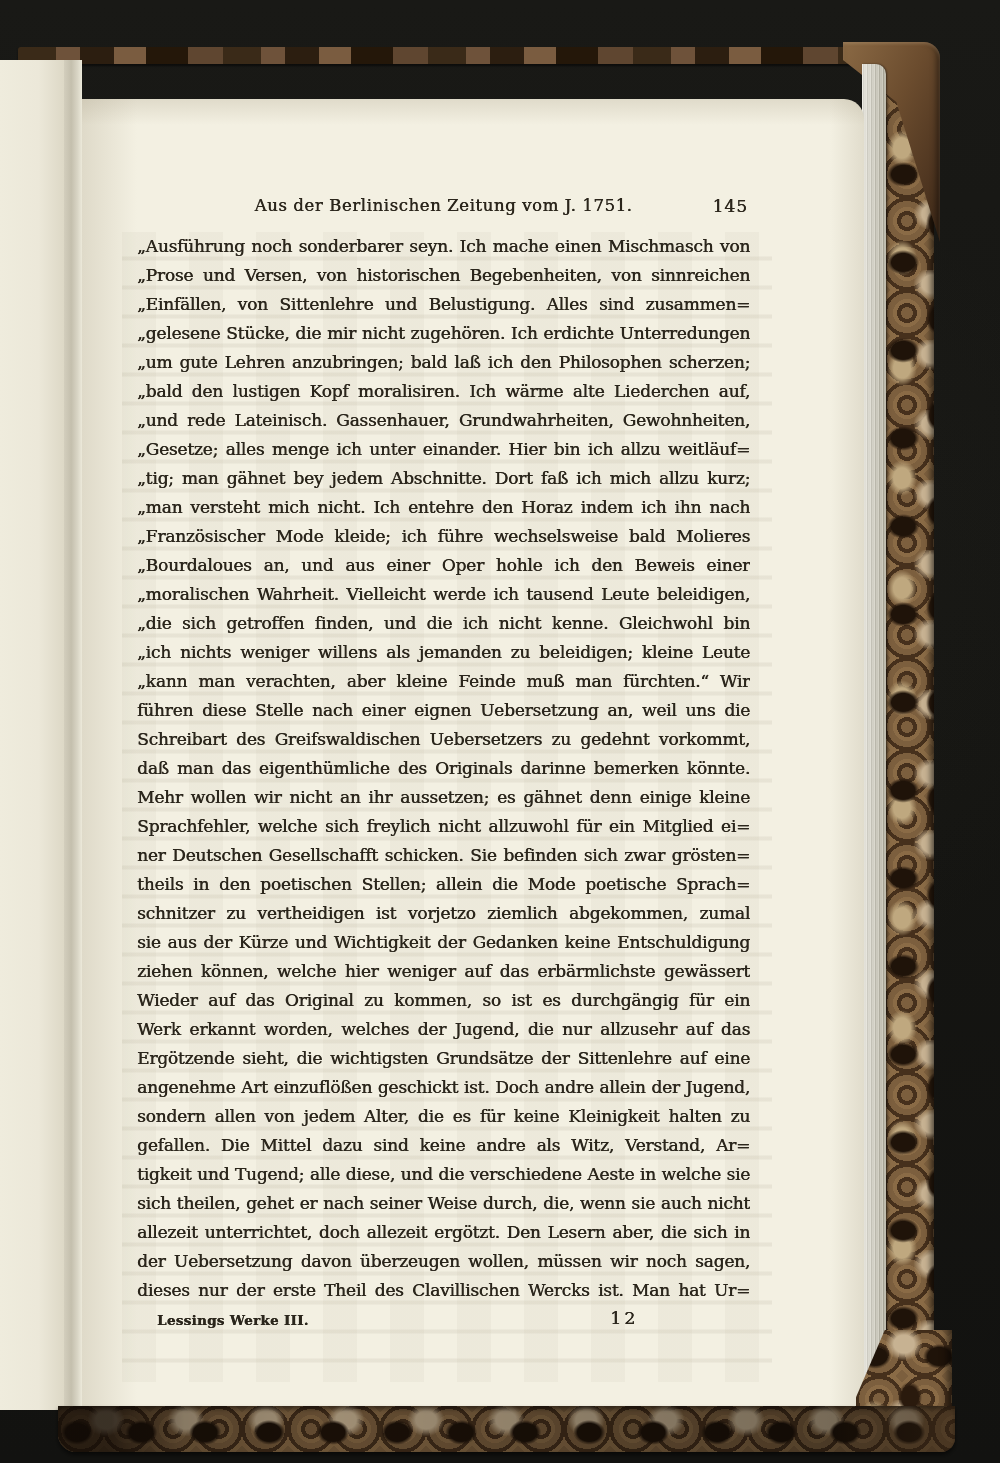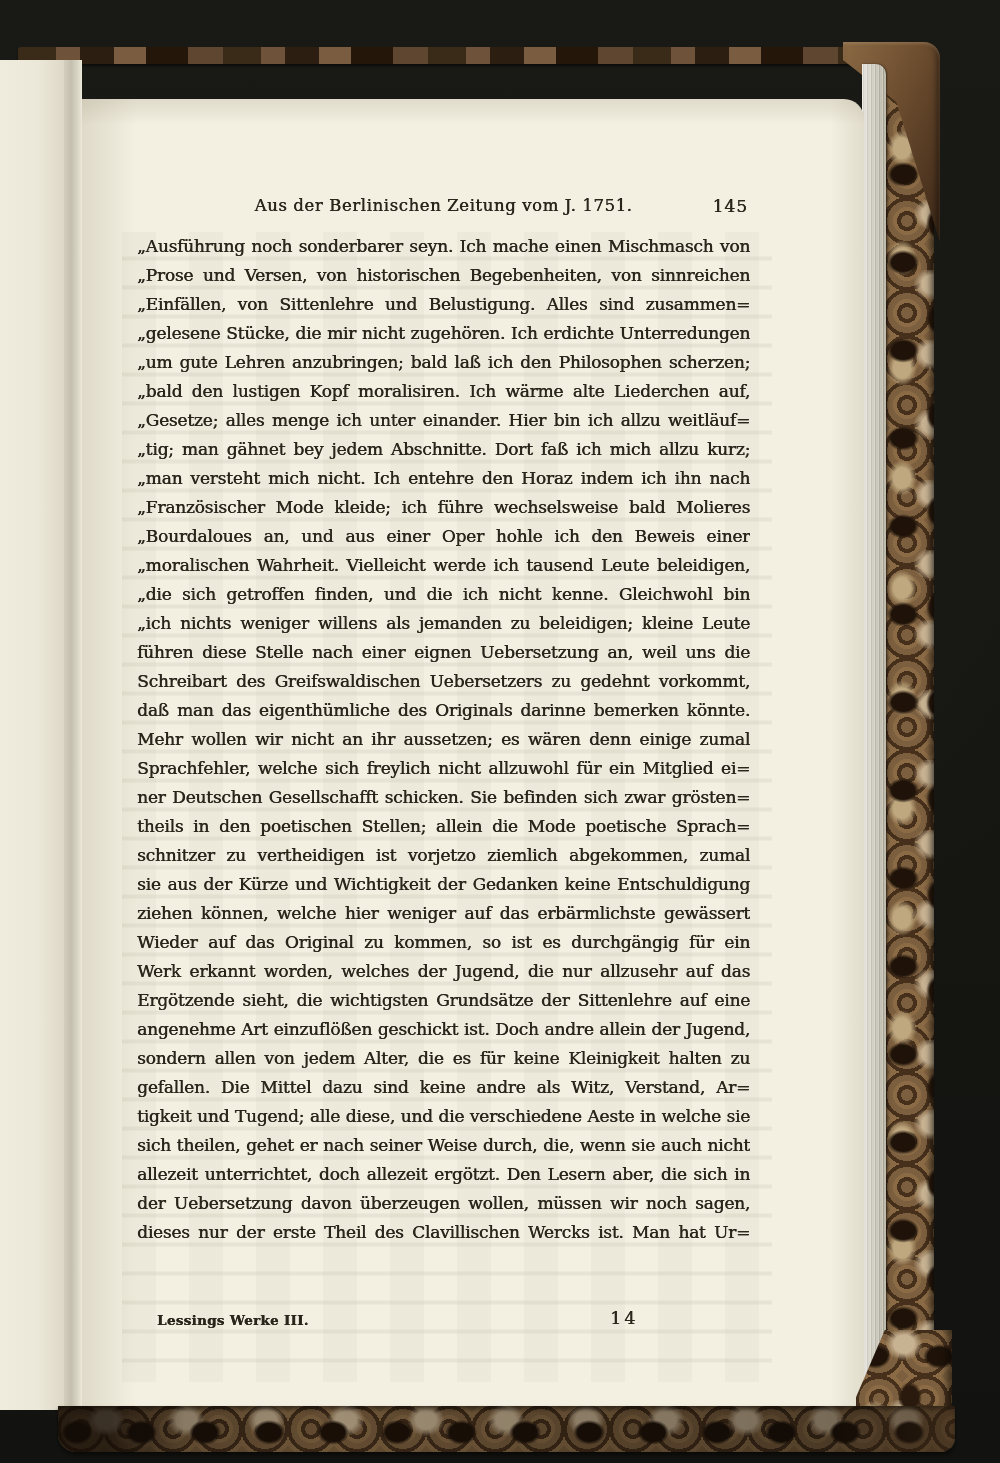--- a/index.html
+++ b/index.html
@@ -157,50 +157,52 @@
     <span>Aus der Berlinischen Zeitung vom J. 1751.</span>
   </div>
   <div class="pagenum">145</div>
   <div class="body-text">
       <div class="line">„Ausführung noch sonderbarer seyn. Ich mache einen Mischmasch von</div>
       <div class="line">„Prose und Versen, von historischen Begebenheiten, von sinnreichen</div>
       <div class="line">„Einfällen, von Sittenlehre und Belustigung. Alles sind zusammen=</div>
       <div class="line">„gelesene Stücke, die mir nicht zugehören. Ich erdichte Unterredungen</div>
       <div class="line">„um gute Lehren anzubringen; bald laß ich den Philosophen scherzen;</div>
       <div class="line">„bald den lustigen Kopf moralisiren. Ich wärme alte Liederchen auf,</div>
+      <div class="line">„und rede Lateinisch. Gassenhauer, Grundwahrheiten, Gewohnheiten,</div>
       <div class="line">„Gesetze; alles menge ich unter einander. Hier bin ich allzu weitläuf=</div>
       <div class="line">„tig; man gähnet bey jedem Abschnitte. Dort faß ich mich allzu kurz;</div>
       <div class="line">„man versteht mich nicht. Ich entehre den Horaz indem ich ihn nach</div>
       <div class="line">„Französischer Mode kleide; ich führe wechselsweise bald Molieres bald</div>
       <div class="line">„Bourdaloues an, und aus einer Oper hohle ich den Beweis einer</div>
       <div class="line">„moralischen Wahrheit. Vielleicht werde ich tausend Leute beleidigen,</div>
       <div class="line">„die sich getroffen finden, und die ich nicht kenne. Gleichwohl bin</div>
       <div class="line">„ich nichts weniger willens als jemanden zu beleidigen; kleine Leute</div>
+      <div class="line">„kann man verachten, aber kleine Feinde muß man fürchten.“ Wir</div>
       <div class="line">führen diese Stelle nach einer eignen Uebersetzung an, weil uns die</div>
       <div class="line">Schreibart des Greifswaldischen Uebersetzers zu gedehnt vorkommt, als</div>
       <div class="line">daß man das eigenthümliche des Originals darinne bemerken könnte.</div>
-      <div class="line">Mehr wollen wir nicht an ihr aussetzen; es wären denn einige zumal</div>
+      <div class="line">Mehr wollen wir nicht an ihr aussetzen; es gähnet denn einige kleine</div>
       <div class="line">Sprachfehler, welche sich freylich nicht allzuwohl für ein Mitglied ei=</div>
       <div class="line">ner Deutschen Gesellschafft schicken. Sie befinden sich zwar grösten=</div>
       <div class="line">theils in den poetischen Stellen; allein die Mode poetische Sprach=</div>
       <div class="line">schnitzer zu vertheidigen ist vorjetzo ziemlich abgekommen, zumal wenn</div>
       <div class="line">sie aus der Kürze und Wichtigkeit der Gedanken keine Entschuldigung</div>
       <div class="line">ziehen können, welche hier weniger auf das erbärmlichste gewässert sind.</div>
       <div class="line">Wieder auf das Original zu kommen, so ist es durchgängig für ein</div>
       <div class="line">Werk erkannt worden, welches der Jugend, die nur allzusehr auf das</div>
       <div class="line">Ergötzende sieht, die wichtigsten Grundsätze der Sittenlehre auf eine</div>
       <div class="line">angenehme Art einzuflößen geschickt ist. Doch andre allein der Jugend,</div>
       <div class="line">sondern allen von jedem Alter, die es für keine Kleinigkeit halten zu</div>
       <div class="line">gefallen. Die Mittel dazu sind keine andre als Witz, Verstand, Ar=</div>
       <div class="line">tigkeit und Tugend; alle diese, und die verschiedene Aeste in welche sie</div>
       <div class="line">sich theilen, gehet er nach seiner Weise durch, die, wenn sie auch nicht</div>
       <div class="line">allezeit unterrichtet, doch allezeit ergötzt. Den Lesern aber, die sich in</div>
       <div class="line">der Uebersetzung davon überzeugen wollen, müssen wir noch sagen, daß</div>
       <div class="line">dieses nur der erste Theil des Clavillischen Wercks ist. Man hat Ur=</div>
     </div>
   <div class="footer-label">Lessings Werke III.</div>
-  <div class="footer-num">14</div>
+  <div class="footer-num">12</div>
 </div>
 
 <div class="marble bottom-corner"></div>
 <div class="marble bottom-band">
   <div class="shade"></div>
 </div>
 
 </body></html>

